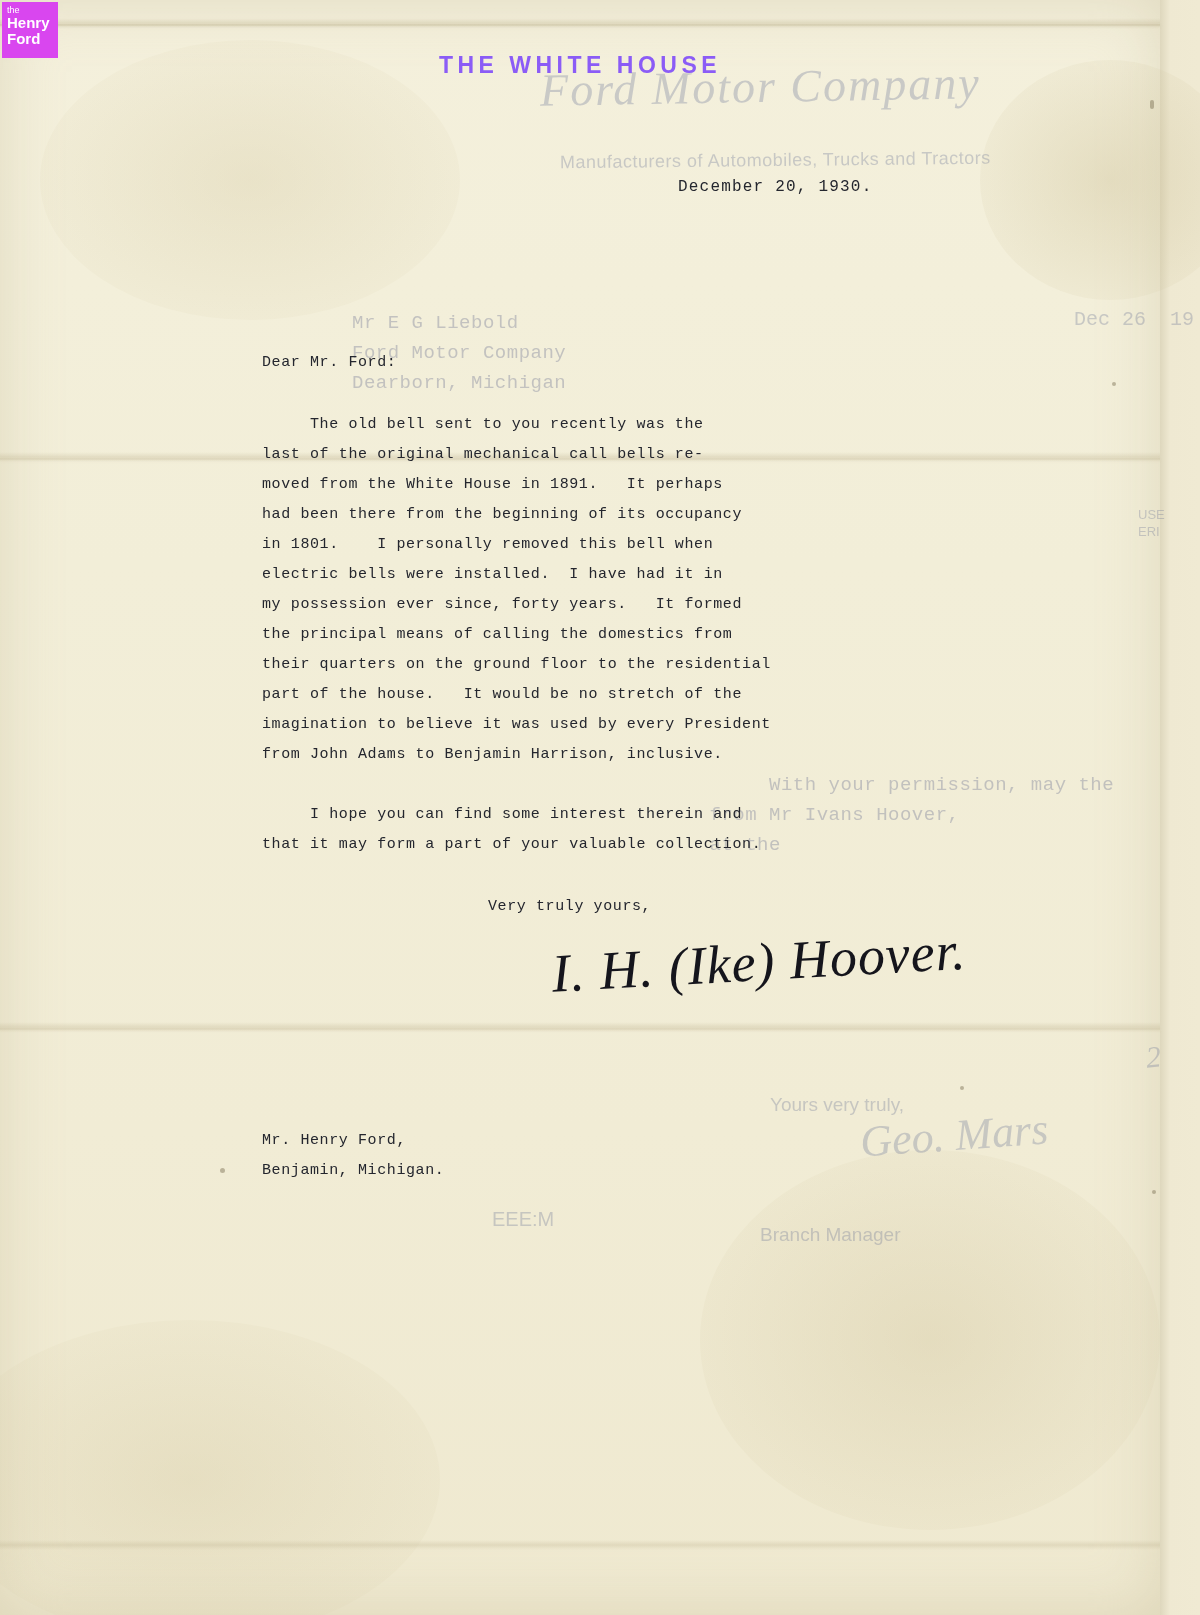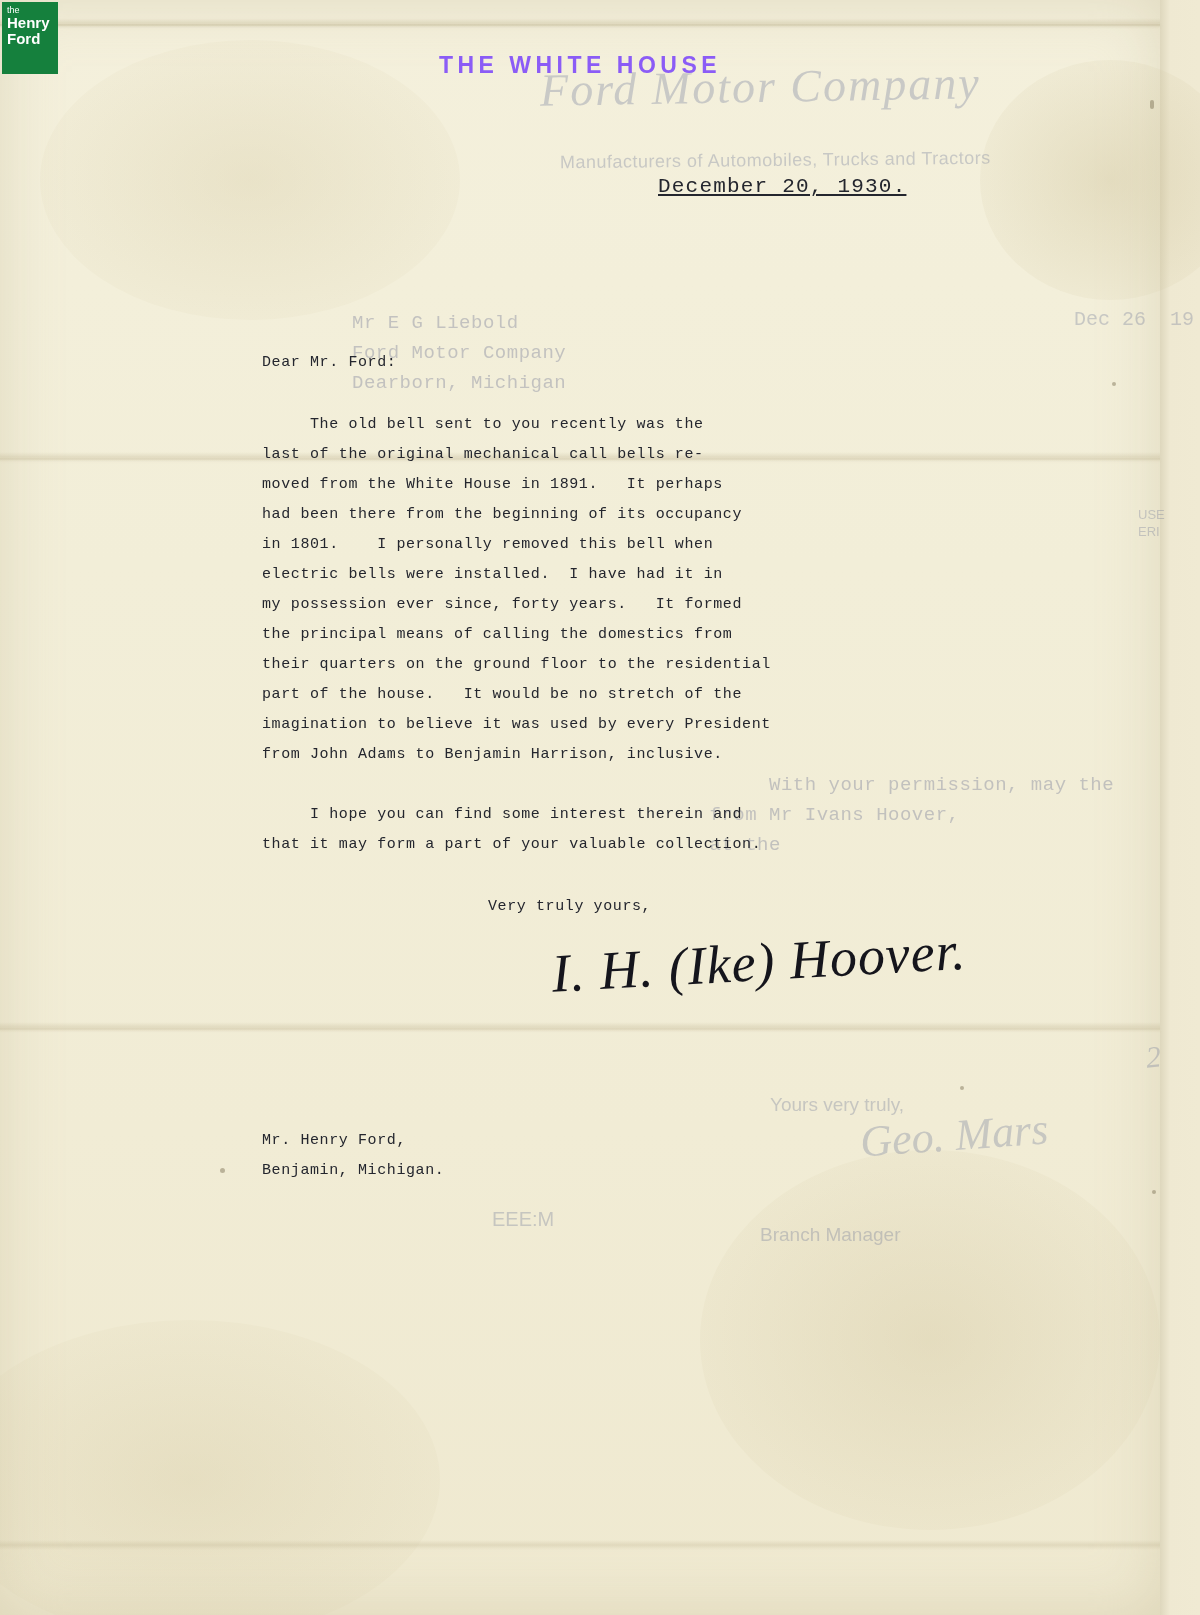--- a/index.html
+++ b/index.html
@@ -54,22 +54,22 @@
     left: 0;
     width: 1160px;
     height: 10px;
     background: linear-gradient(180deg, rgba(186,174,138,0.00), rgba(186,174,138,0.28), rgba(186,174,138,0.00));
   }
 
   
   #logo {
     position: absolute;
     left: 2px; top: 2px;
-    width: 56px; height: 72px;
-    background: #15803d;
+    width: 56px; height: 56px;
+    background: #d946ef;
     color: #ffffff;
     font-family: "Liberation Sans", sans-serif;
     line-height: 1.05;
     padding: 4px 5px;
     box-sizing: border-box;
   }
   #logo .l1 { font-size: 9px; }
   #logo .l2 { font-size: 15px; font-weight: bold; }
   #logo .l3 { font-size: 15px; font-weight: bold; }
 
@@ -96,21 +96,21 @@
   
   .tw {
     position: absolute;
     font-family: "Liberation Mono", monospace;
     color: #24262e;
     font-size: 15px;
     letter-spacing: 0.6px;
     white-space: pre;
     line-height: 30px;
   }
-  #date { top: 172px; left: 658px; font-size: 21px; letter-spacing: 1.2px; text-decoration: underline; }
+  #date { top: 172px; left: 678px; font-size: 16px; letter-spacing: 1.2px; }
   #salutation { top: 348px; left: 262px; }
   #body1 { top: 410px; left: 262px; }
   #body2 { top: 800px; left: 262px; }
   #closing { top: 892px; left: 488px; }
   #recipient { top: 1126px; left: 262px; }
 
   
   #signature {
     position: absolute;
     top: 928px; left: 552px;

